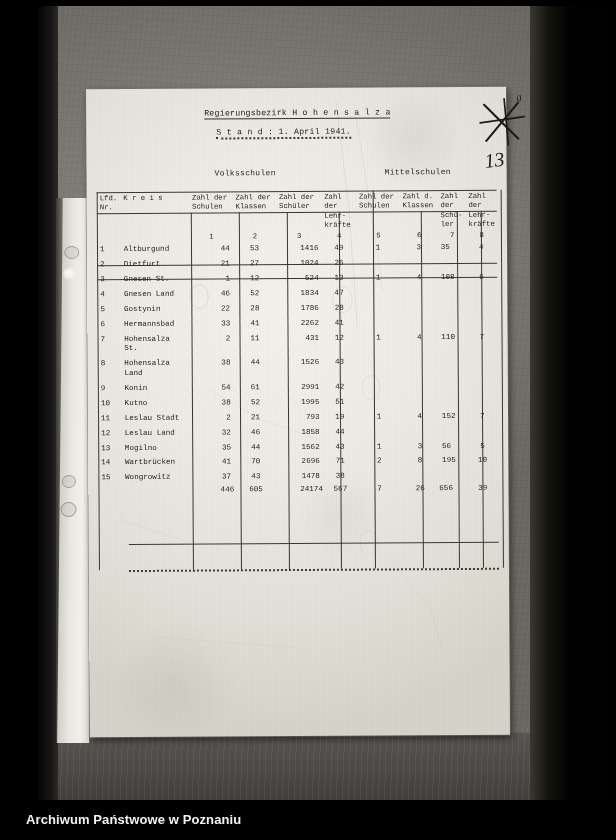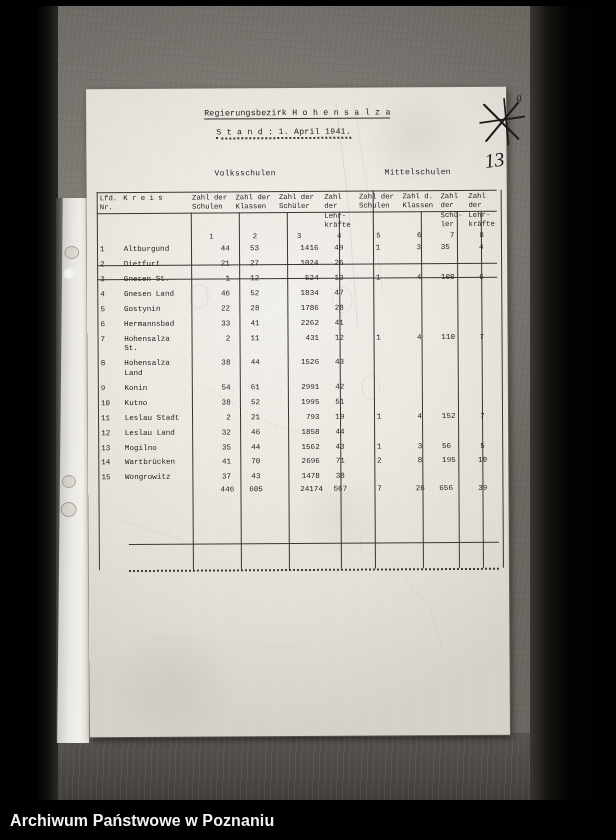--- a/index.html
+++ b/index.html
@@ -165,23 +165,23 @@
     position:absolute;border-radius:50%;
     background:radial-gradient(circle, #f6f4ef 25%, rgba(240,238,232,.85) 60%, rgba(230,228,220,0) 100%);
   }
 
   
   #wm{
     position:absolute;left:0;top:800px;width:616px;height:40px;
     background:#000;
   }
   #wm span{
-    position:absolute;left:10px;top:12px;
+    position:absolute;left:26px;top:12px;
     font-family:"Liberation Sans","DejaVu Sans",sans-serif;
-    font-size:16px;font-weight:bold;color:#f2f2f2;letter-spacing:.1px;
+    font-size:13px;font-weight:bold;color:#f2f2f2;letter-spacing:.1px;
   }
 </style>
 </head>
 <body>
 
 <div id="scan">
 
   <div id="board"></div>
   <div id="board-lower"></div>
 

